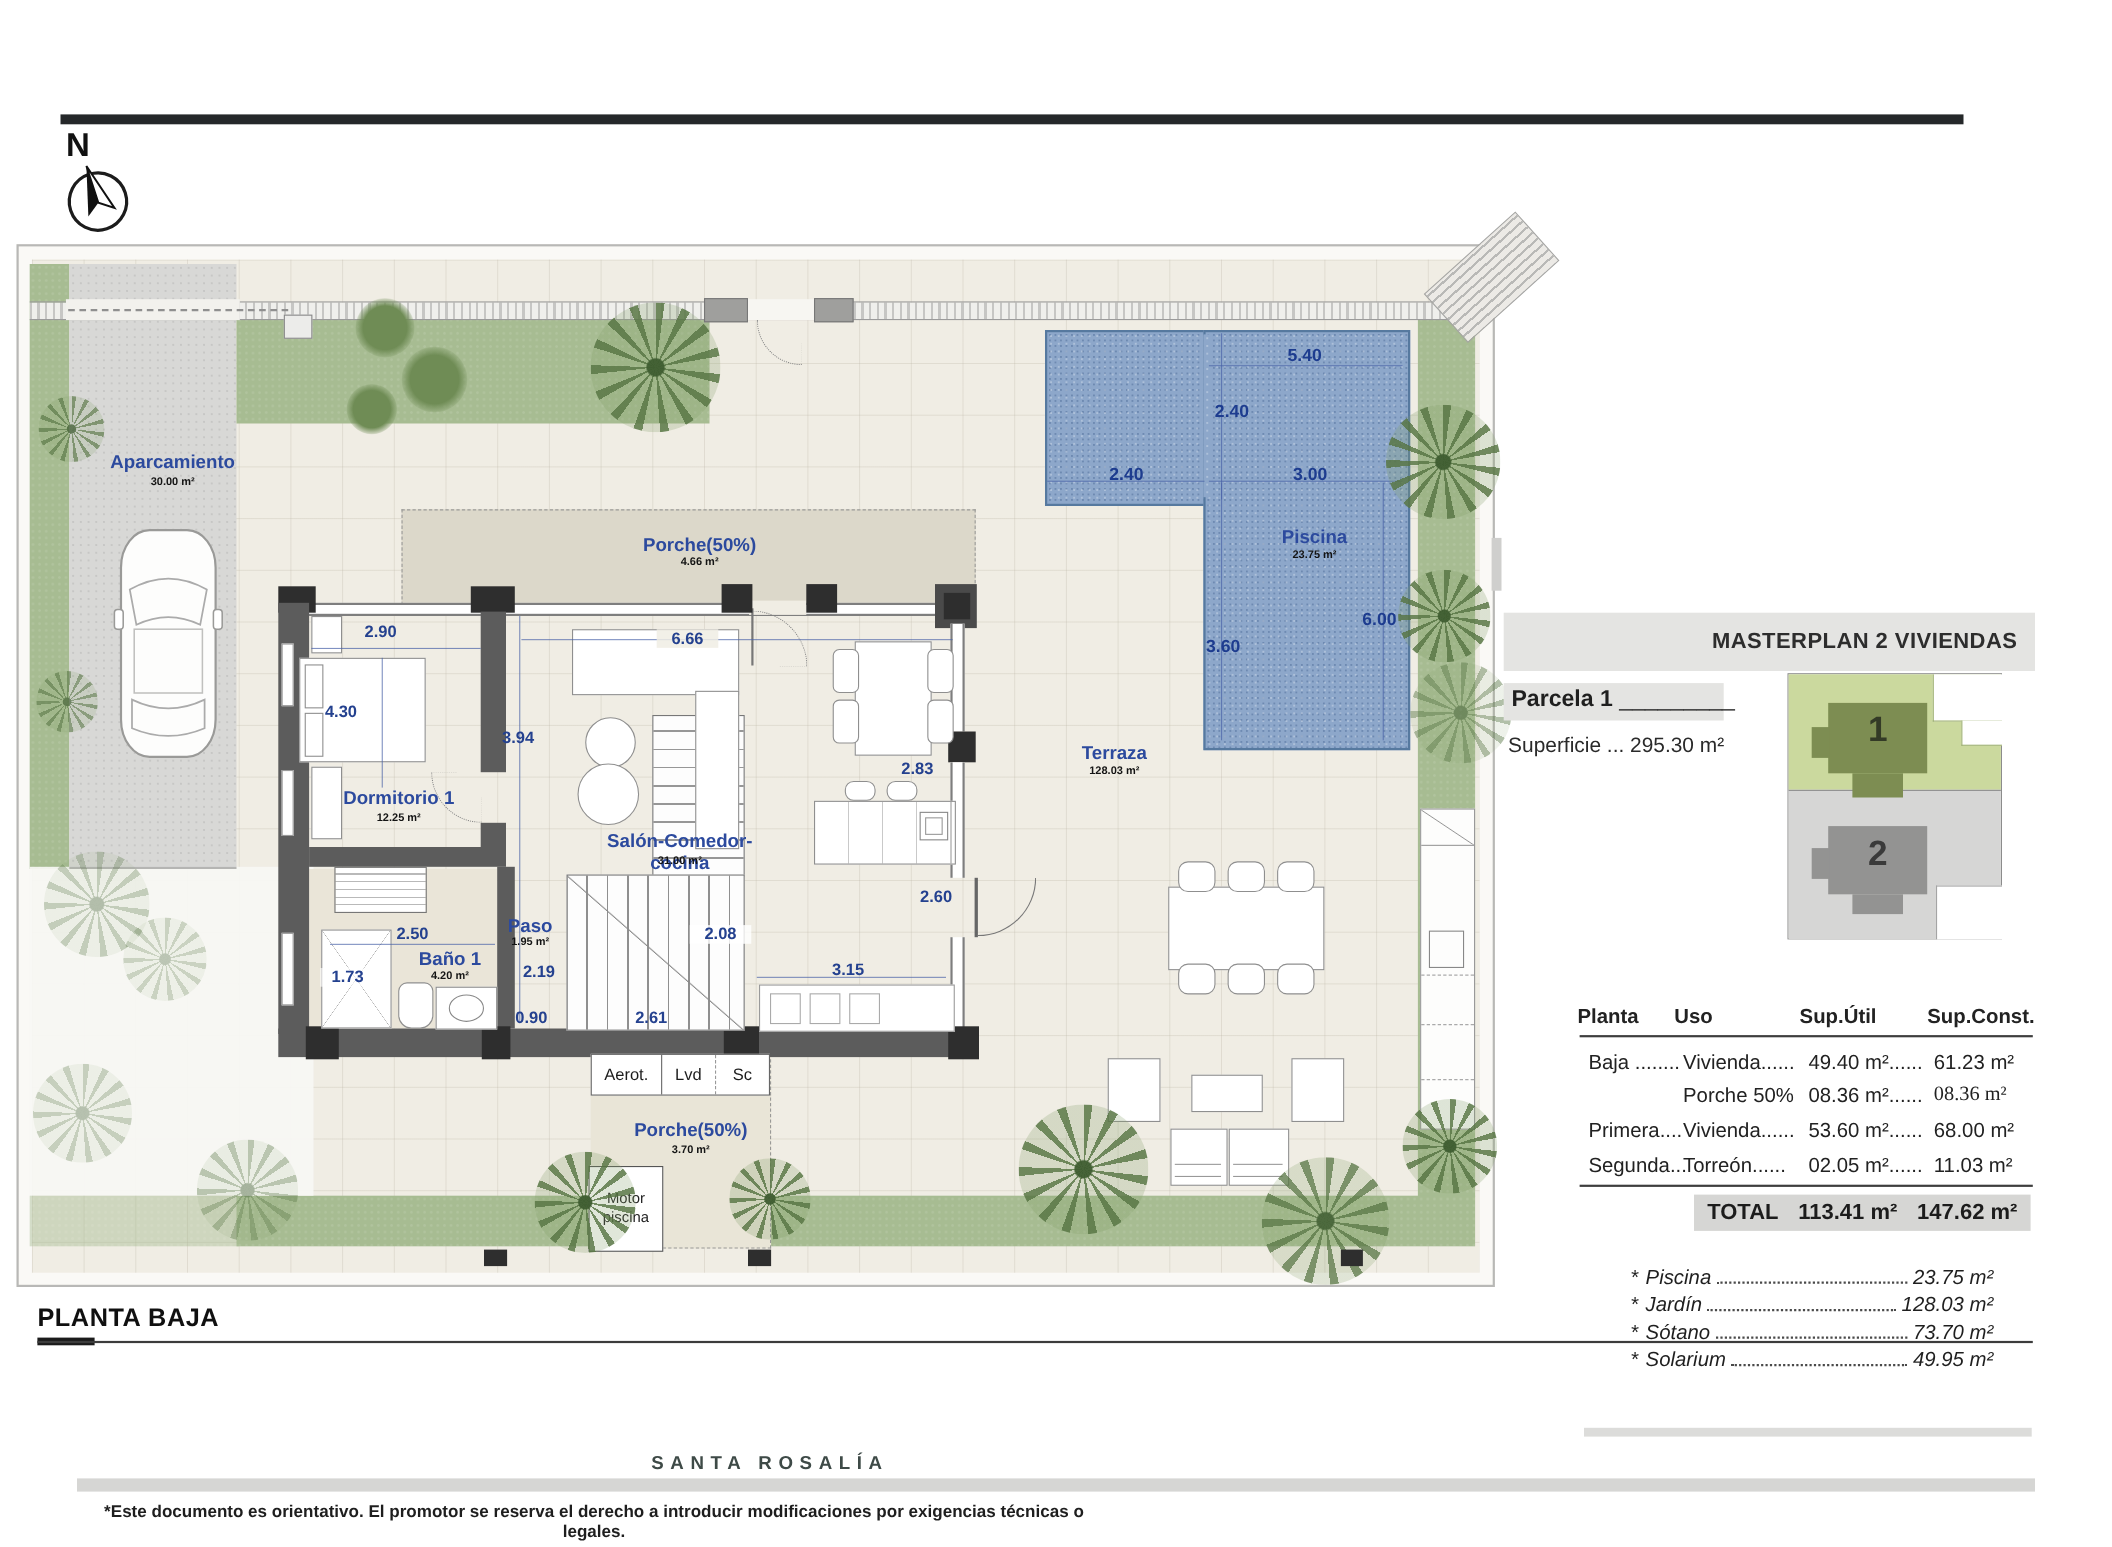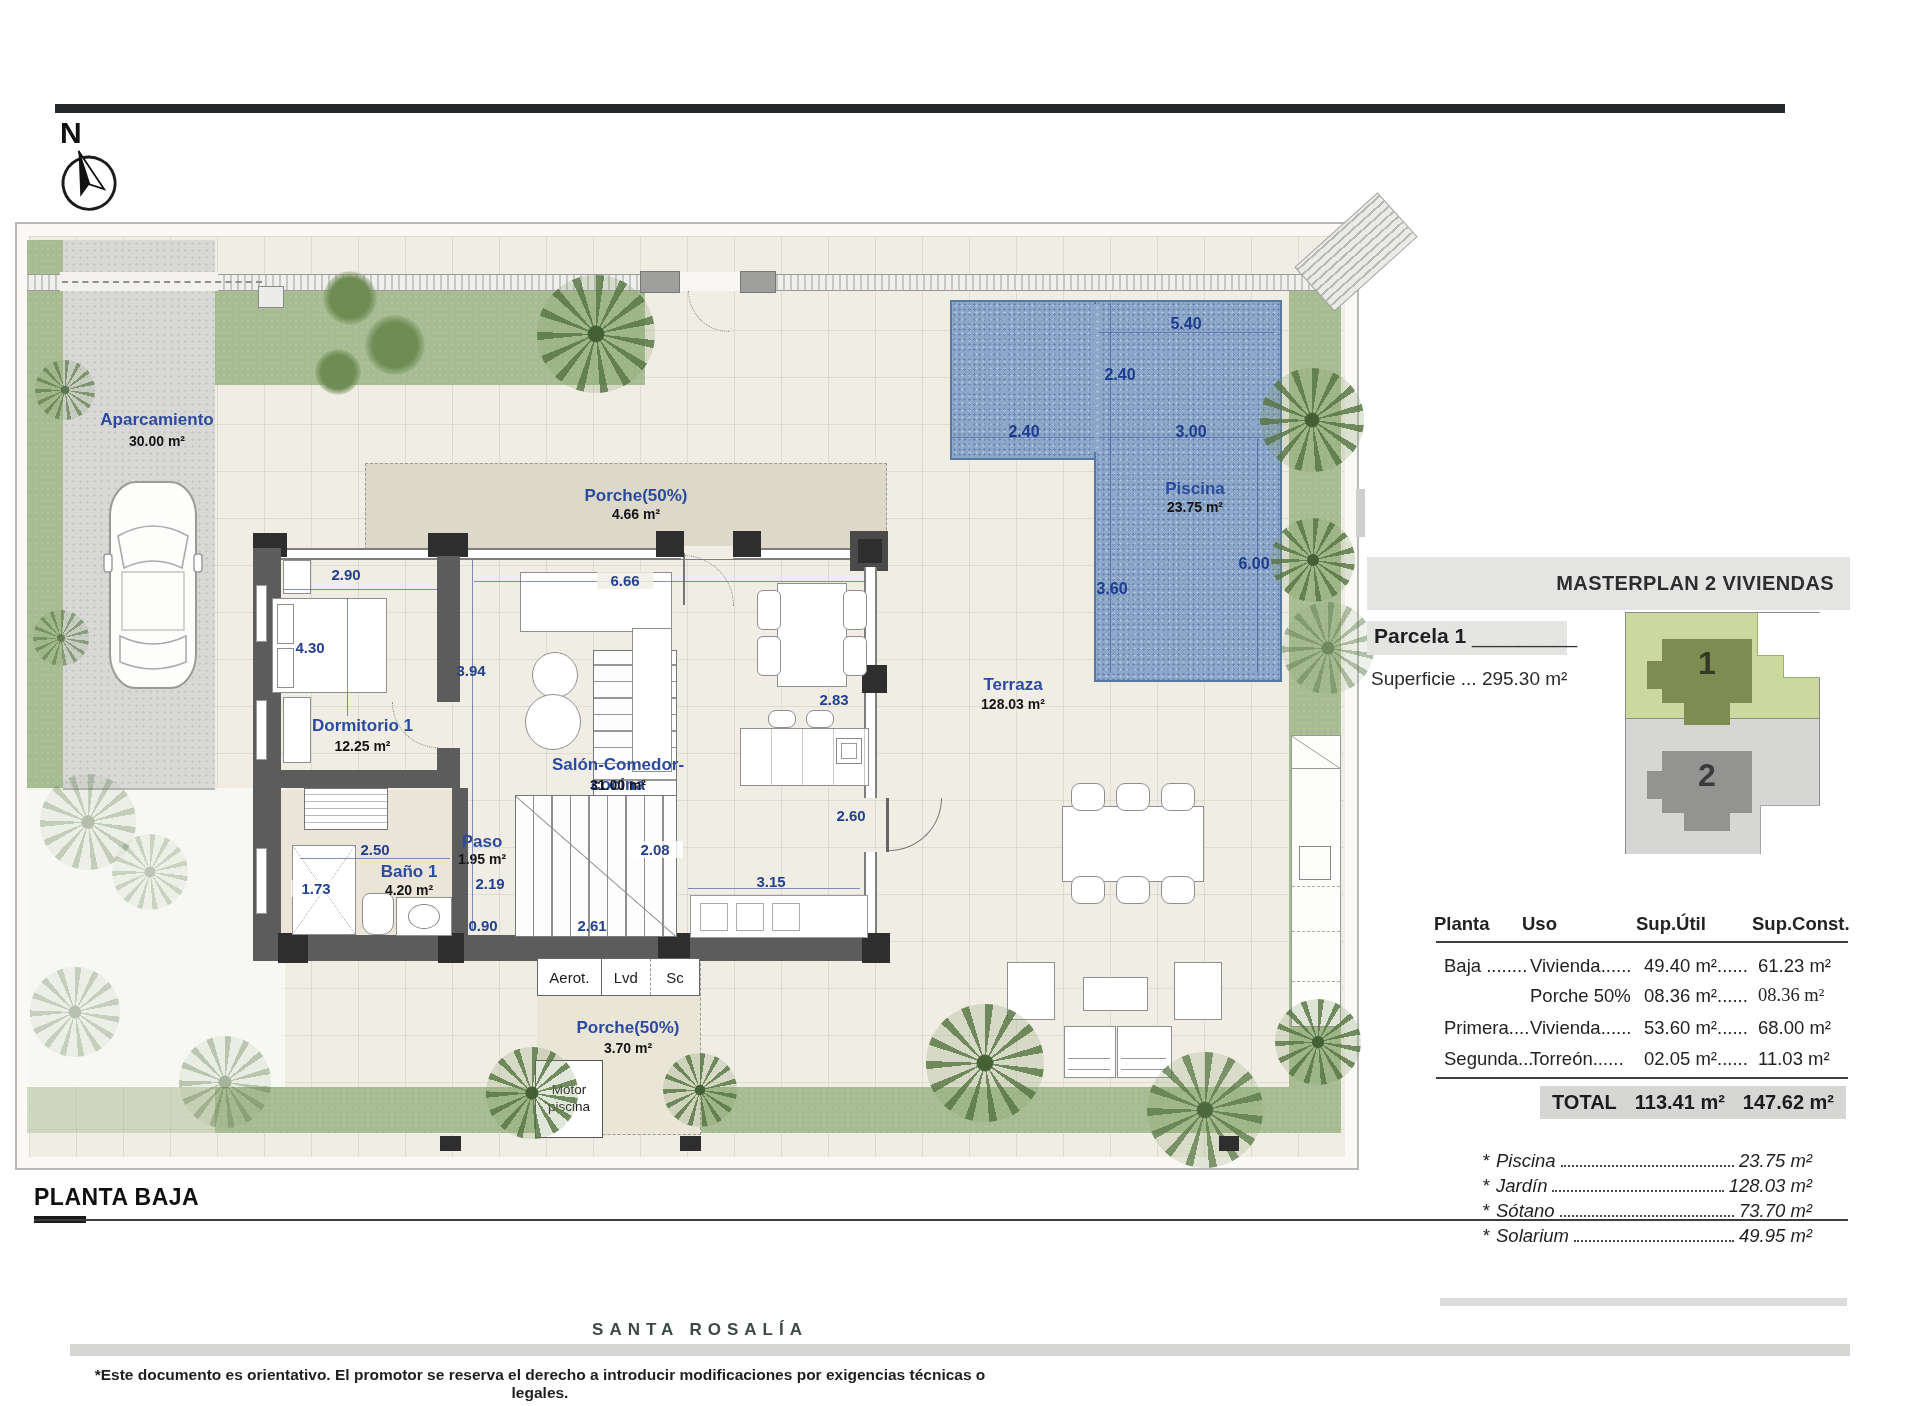--- a/index.html
+++ b/index.html
@@ -21,21 +21,21 @@
   .porchzone{position:absolute;background:#dcd8ca;}
   .wall{position:absolute;background:#5c5c5c;}
   .post{position:absolute;background:#2e2e2e;}
   .winband{position:absolute;background:#fff;border-top:2px solid #7e7e7e;border-bottom:2px solid #7e7e7e;}
   .winslot{position:absolute;background:#fff;border:1px solid #9a9a9a;}
   .furn{position:absolute;background:#fff;border:1.5px solid #8f8f8f;}
   .dline{position:absolute;background:#4a63a8;opacity:.7;}
   .dim{position:absolute;color:#24418f;font-weight:bold;font-size:15px;text-align:center;line-height:1;}
   .pdim{font-size:16px;color:#1d3c8f;}
   .room-name{position:absolute;color:#2c4a9e;font-weight:bold;font-size:17px;text-align:center;line-height:1.15;}
-  .room-area{position:absolute;color:#141414;font-weight:bold;font-size:14px;text-align:center;line-height:1;}
+  .room-area{position:absolute;color:#141414;font-weight:bold;font-size:10px;text-align:center;line-height:1;}
   .palm{position:absolute;border-radius:50%;
     background:radial-gradient(circle at 50% 50%, rgba(62,92,48,.95) 0 9%, rgba(62,92,48,0) 11%),
     repeating-conic-gradient(rgba(88,118,68,.85) 0deg 8deg, rgba(130,158,104,.25) 8deg 24deg);}
   .bush{position:absolute;border-radius:50%;background:radial-gradient(circle, #6f8c55 0 52%, rgba(111,140,85,.30) 68%, transparent 72%);}
   .stairsH{position:absolute;background:repeating-linear-gradient(90deg, #fdfdfd 0 17px, #8f8f8f 17px 18.5px),#fff;border:1.5px solid #777;}
   .stairsV{position:absolute;background:repeating-linear-gradient(0deg, #fdfdfd 0 15px, #979797 15px 16.5px),#fff;border:1.5px solid #777;}
   .diag1{background-image:linear-gradient(to top right, transparent 49.4%, #8a8a8a 49.7%, transparent 50.3%),repeating-linear-gradient(90deg, #fdfdfd 0 17px, #8f8f8f 17px 18.5px) !important;}
   .closet{position:absolute;background:repeating-linear-gradient(0deg,#fff 0 6px,#b9b9b9 6px 7px);border:1px solid #777;}
   .fence{position:absolute;background:repeating-linear-gradient(90deg,#c6c6c4 0 2px,#efefec 2px 7px);border-top:1px solid #9b9b9b;border-bottom:1px solid #9b9b9b;}
   .hatchwalk{position:absolute;background:repeating-linear-gradient(0deg,#eceae6 0 5px,#b9b9b7 5px 7px);border:1px solid #a5a5a3;transform:rotate(-42deg);}

